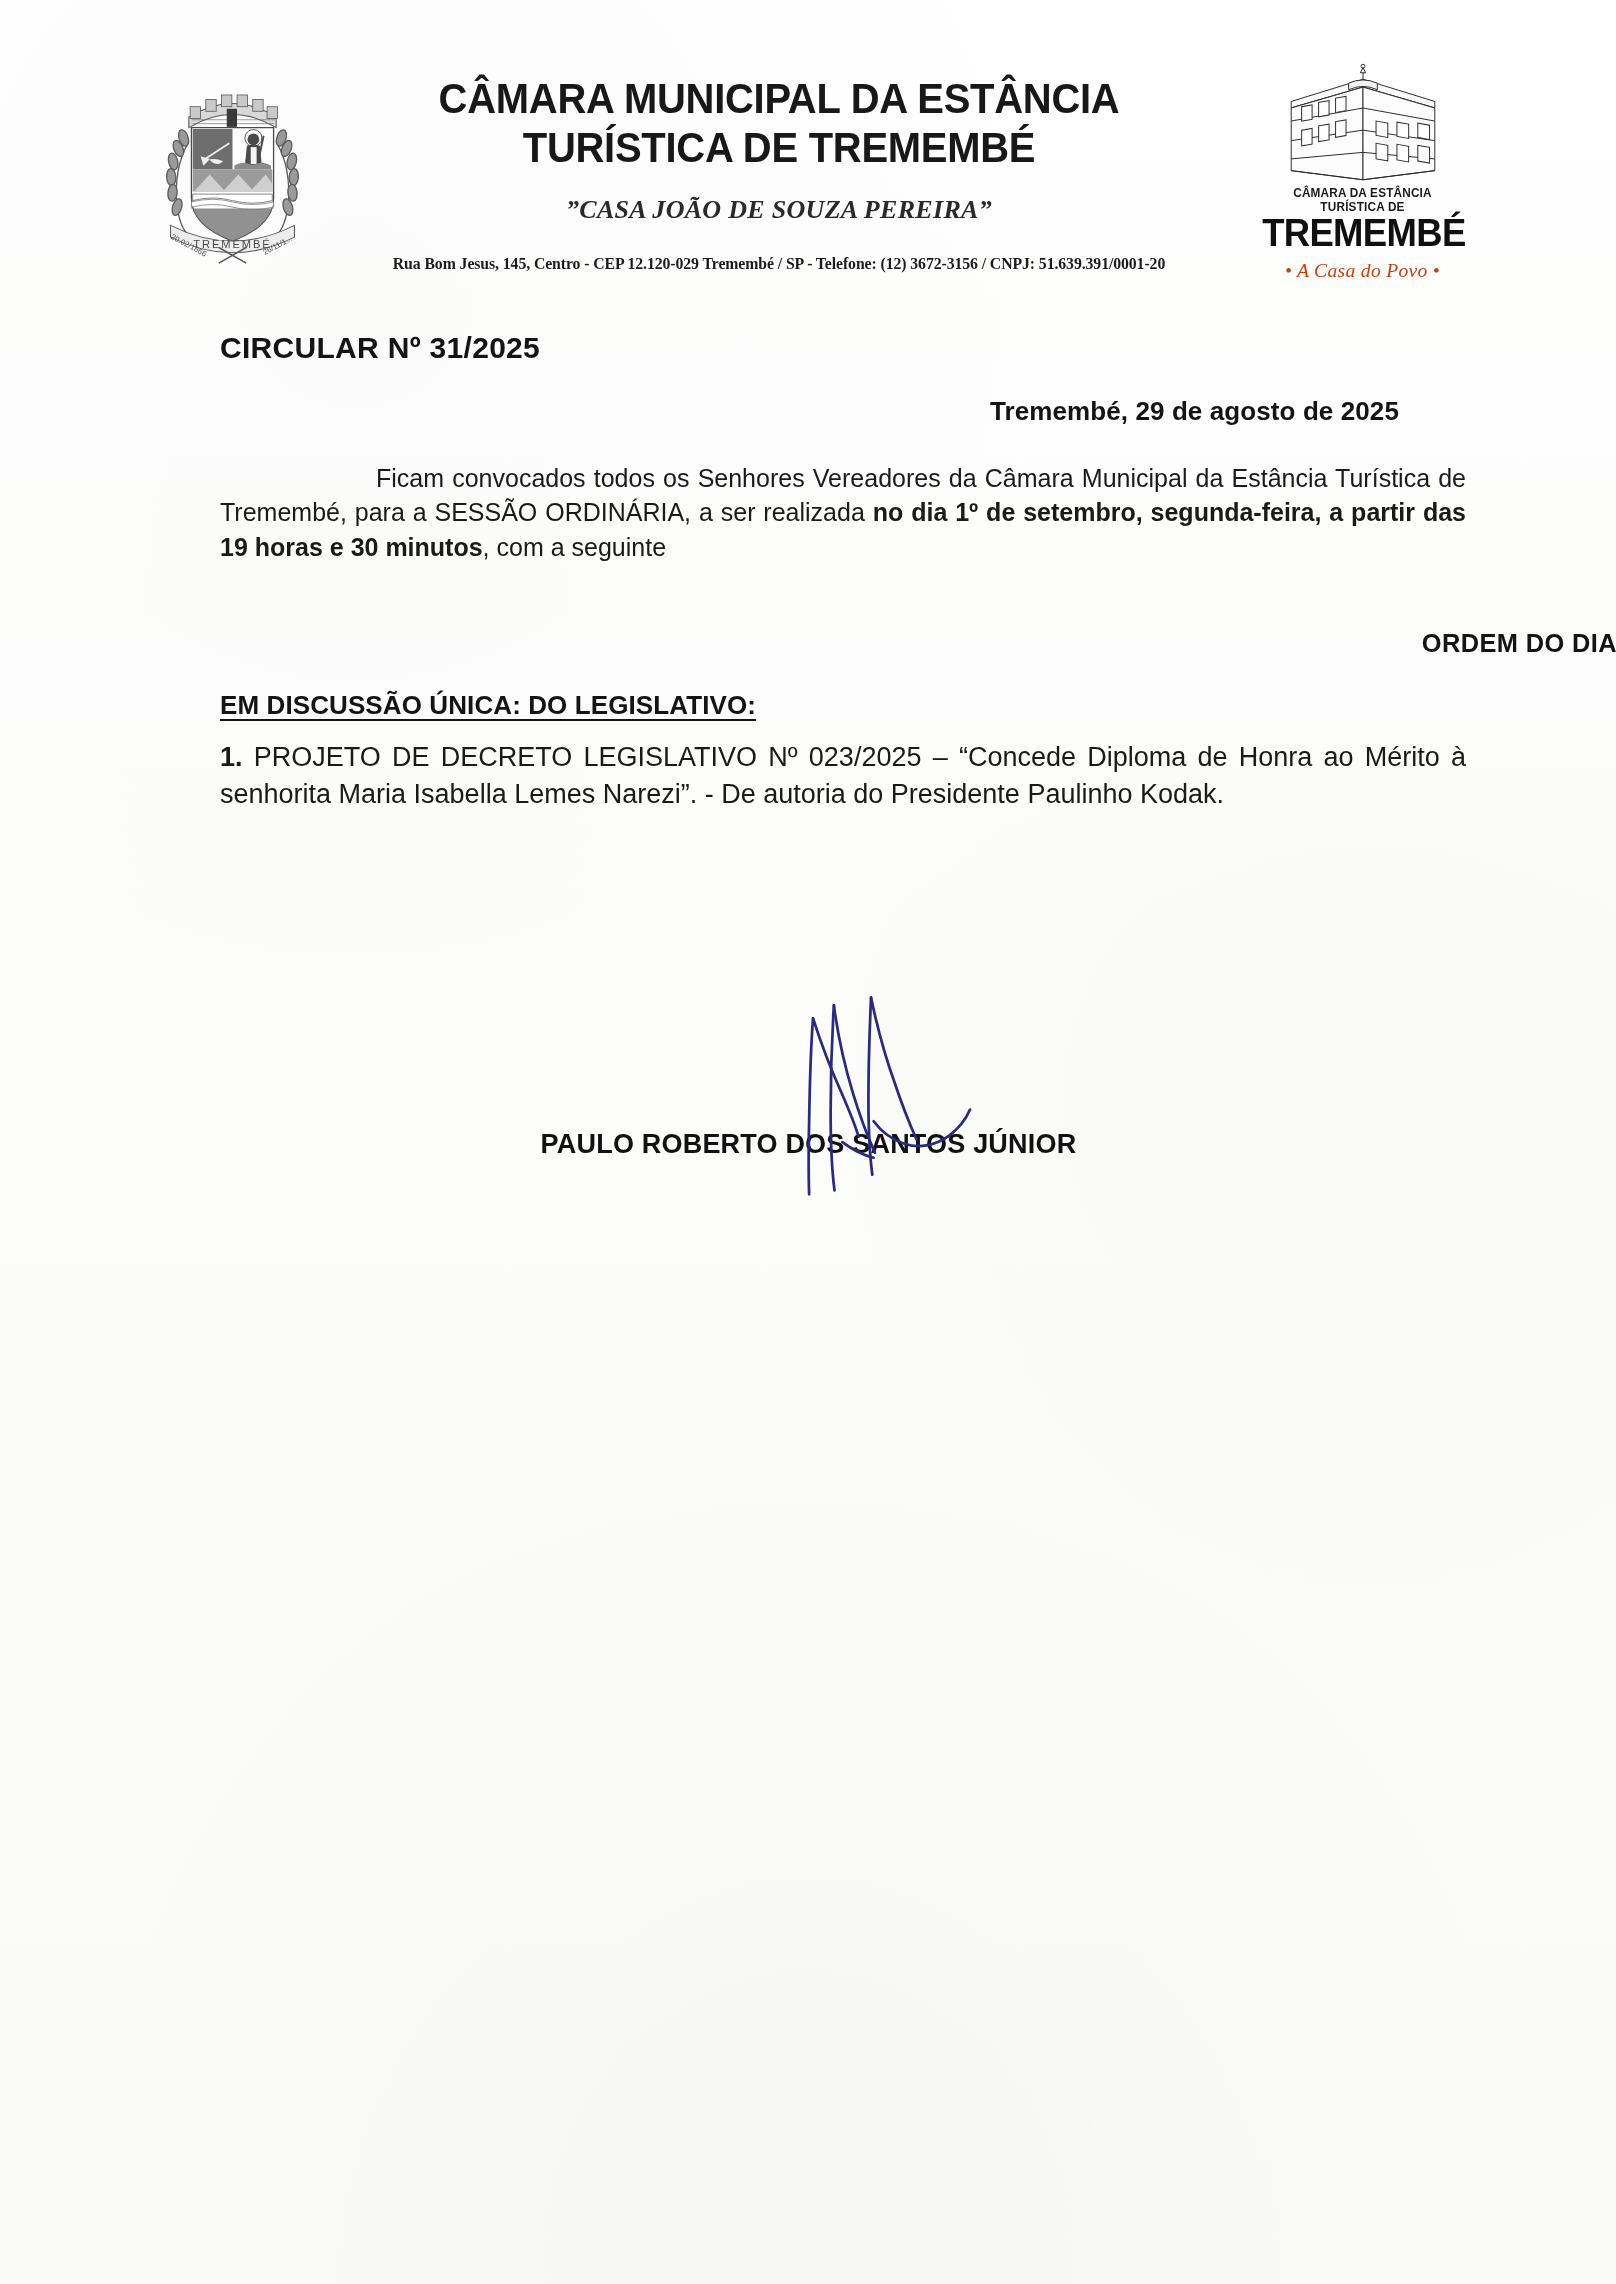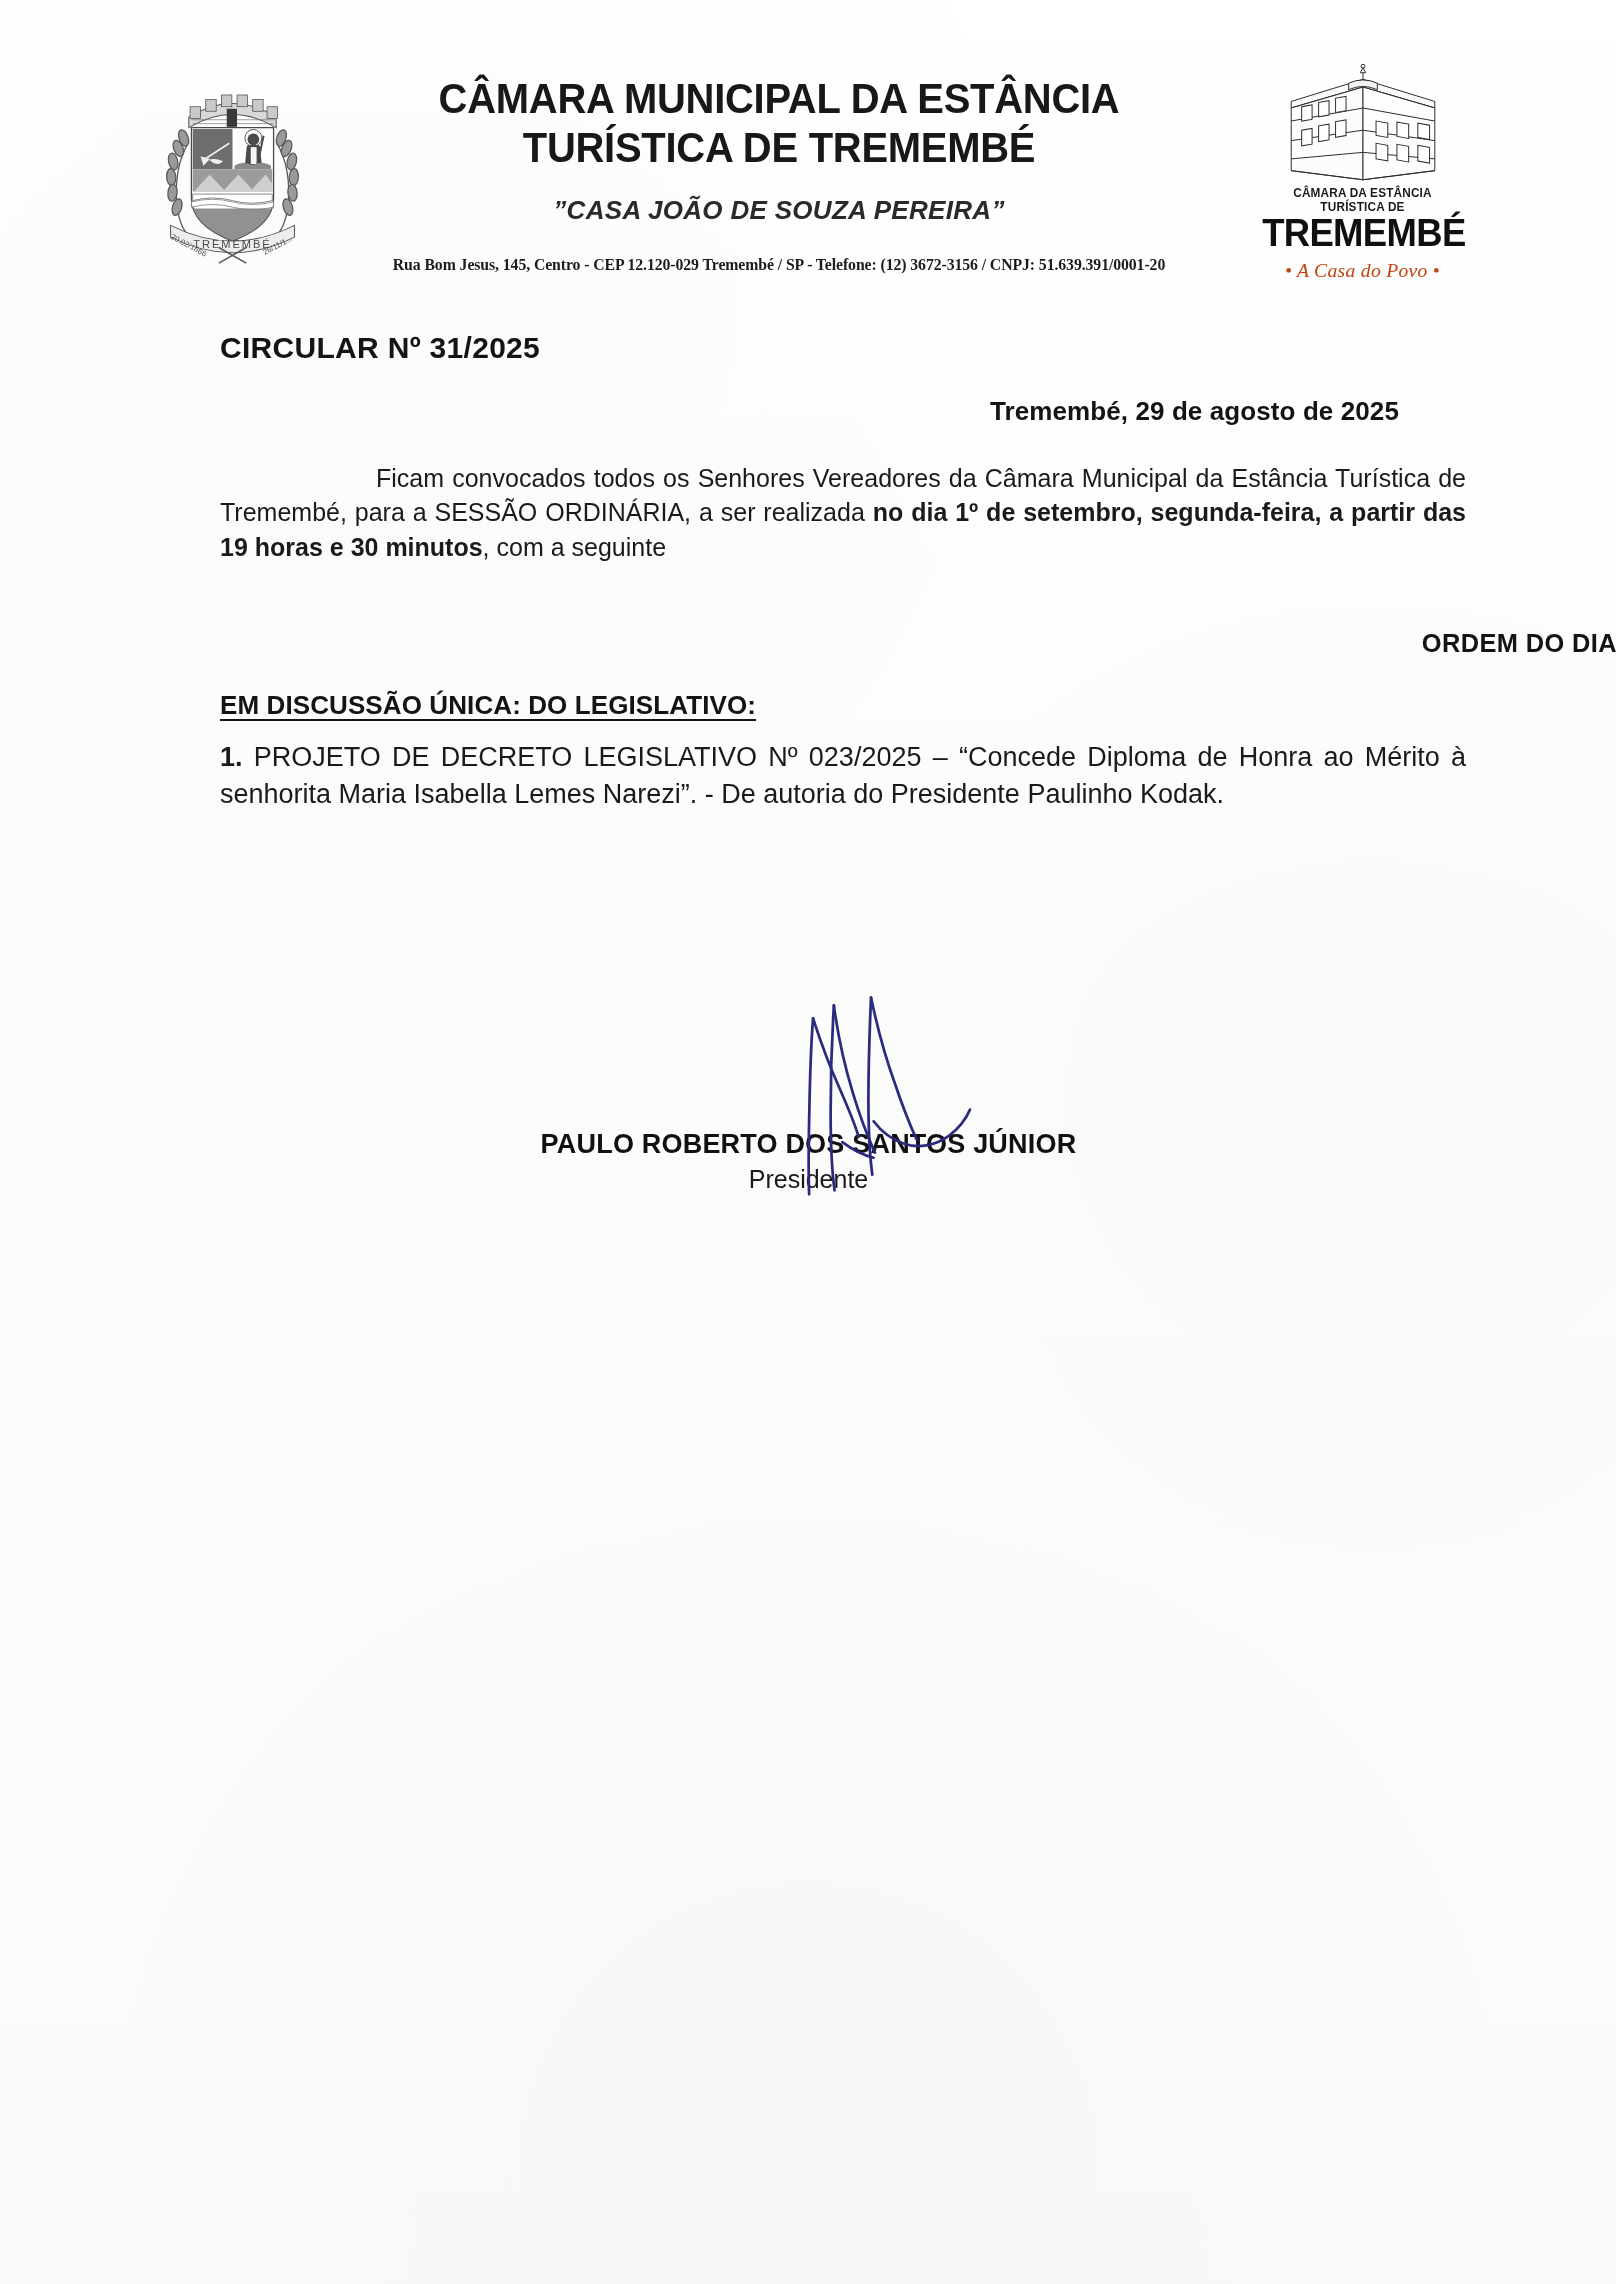--- a/index.html
+++ b/index.html
@@ -58,21 +58,21 @@
     font-weight: bold;
     font-size: 43px;
     line-height: 1.13;
     letter-spacing: -0.3px;
     color: #181818;
     transform: scaleX(0.93);
     transform-origin: center top;
     margin-top: 17px;
   }
   .org-subtitle {
-    font-family: Liberation Sans, sans-serif;
+    font-family: Liberation Serif, serif;
     font-style: italic;
     font-weight: bold;
     font-size: 26px;
     color: #2a2a2a;
     margin-top: 23.5px;
     letter-spacing: 0.3px;
   }
   .org-address {
     font-family: "Liberation Serif", serif;
     font-weight: bold;
@@ -387,18 +387,17 @@
         <path d="M95,22 C92,70 90,130 90,186 C90,238 92,276 96,306"></path>
         <path d="M152,10 C150,56 148,112 148,166 C148,214 150,252 154,282"></path>
         <path d="M152,10 C160,48 172,96 188,140 C200,176 212,206 222,228"></path>
         <path d="M156,200 C168,216 184,228 202,234 C224,242 250,238 272,222 C288,210 298,196 304,182"></path>
         <path d="M108,232 C124,244 140,252 156,256"></path>
       </g>
     </svg>
 
     <div class="sign-block">
       <div class="sign-name">PAULO ROBERTO DOS SANTOS JÚNIOR</div>
-      <div class="sign-role">Presidente</div>
     </div>
 
   </div>
 </div>
 
 
 </body></html>

